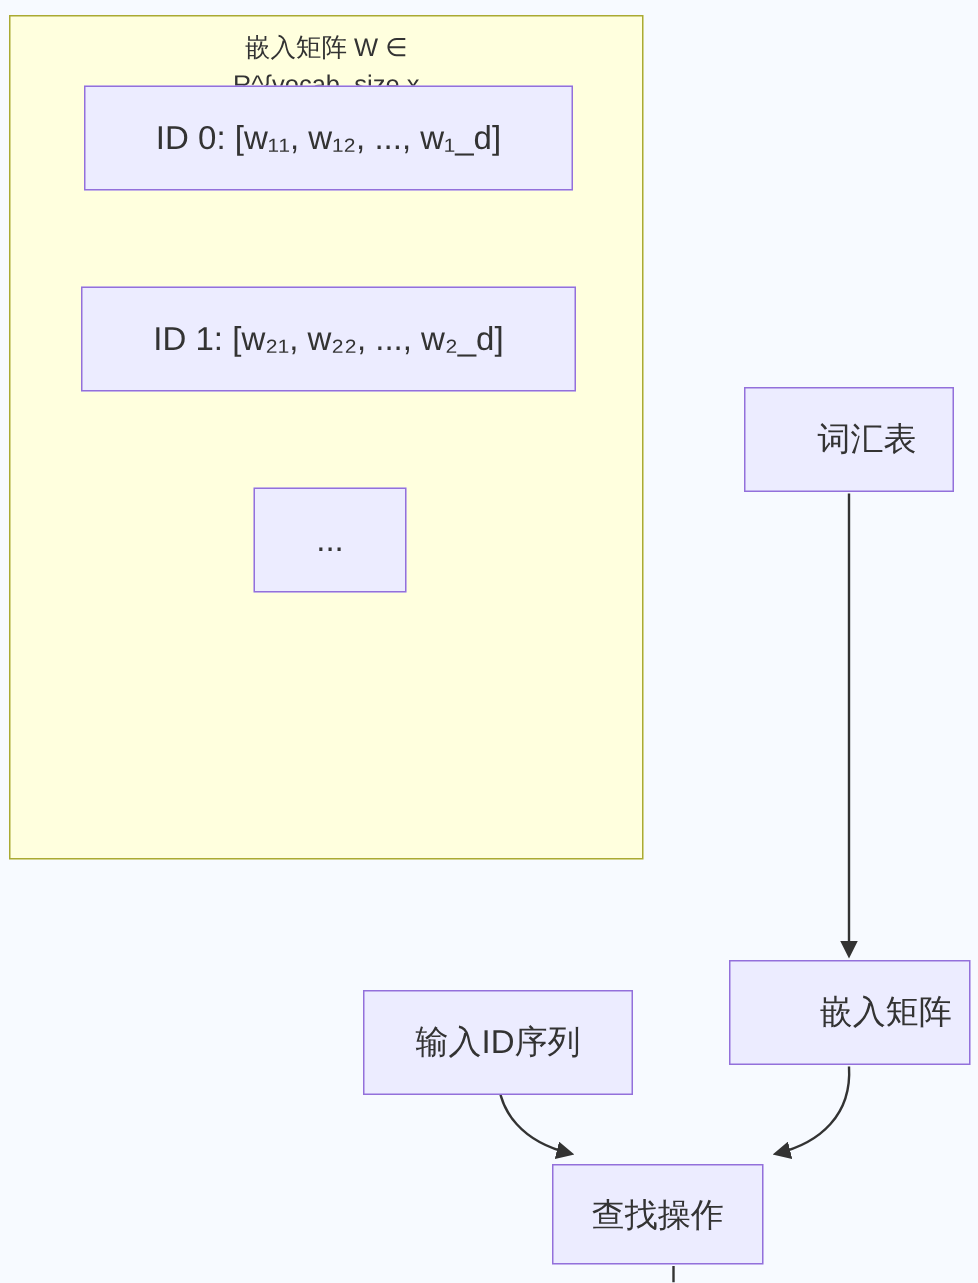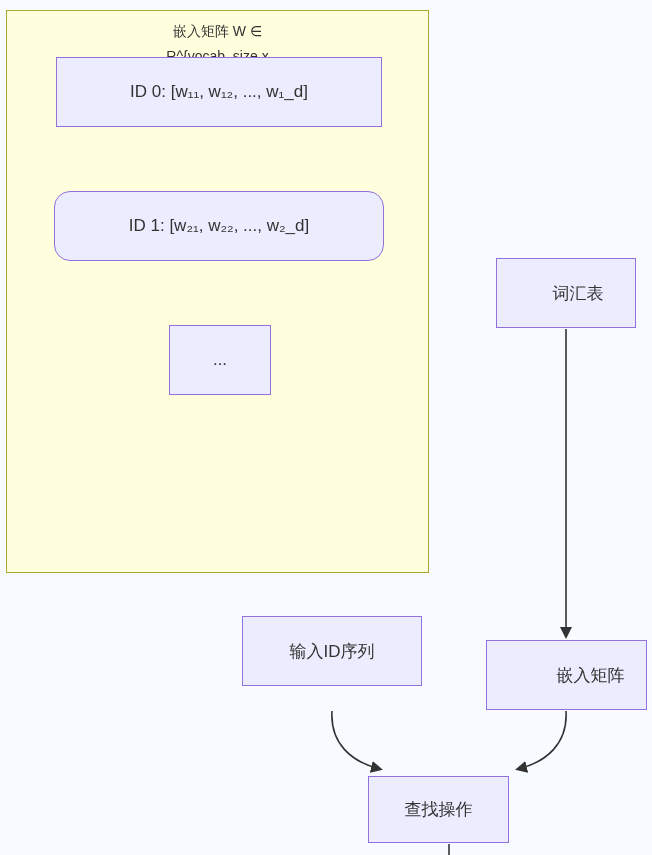--- a/index.html
+++ b/index.html
@@ -31,57 +31,57 @@
     background:var(--subgraph-fill);
     border:1px solid var(--subgraph-border);
     box-sizing:border-box;
     z-index:0;
   }
   .subgraph-title{
     position:absolute;
     left:0; top:8px;
     width:100%;
     text-align:center;
-    font-size:14px;
+    font-size:17px;
     line-height:25px;
     color:var(--text);
     z-index:0;
   }
   .node{
     position:absolute;
     background:var(--node-fill);
     border:1px solid var(--node-border);
     box-sizing:border-box;
     display:flex;
     align-items:center;
     justify-content:center;
     text-align:center;
-    font-size:17px;
+    font-size:22px;
     color:var(--text);
     z-index:2;
   }
   .edges{
     position:absolute;
     left:0; top:0;
     width:652px; height:855px;
     z-index:1;
     pointer-events:none;
   }
   .edges path{
     fill:none;
     stroke:var(--edge);
     stroke-width:1.6;
   }
   
   .n-id0{left:56px; top:57px;  width:326px; height:70px;}
-  .n-id1{left:54px; top:191px; width:330px; height:70px;border-radius:16px;}
+  .n-id1{left:54px; top:191px; width:330px; height:70px;}
   .n-dots{left:169px;top:325px; width:102px; height:70px;}
   .n-idn{left:58px; top:460px; width:322px; height:70px;}
   .n-vocab{left:496px; top:258px; width:140px; height:70px;padding-left:24px;}
-  .n-input{left:242px; top:616px; width:180px; height:70px;}
+  .n-input{left:242px; top:660px; width:180px; height:70px;}
   .n-emb{left:486px; top:640px; width:161px; height:70px;padding-left:48px;}
   .n-lookup{left:368px; top:776px; width:141px; height:67px;}
 </style>
 </head>
 <body>
 
 <div class="stage">
 
   <div class="subgraph">
     <div class="subgraph-title">

